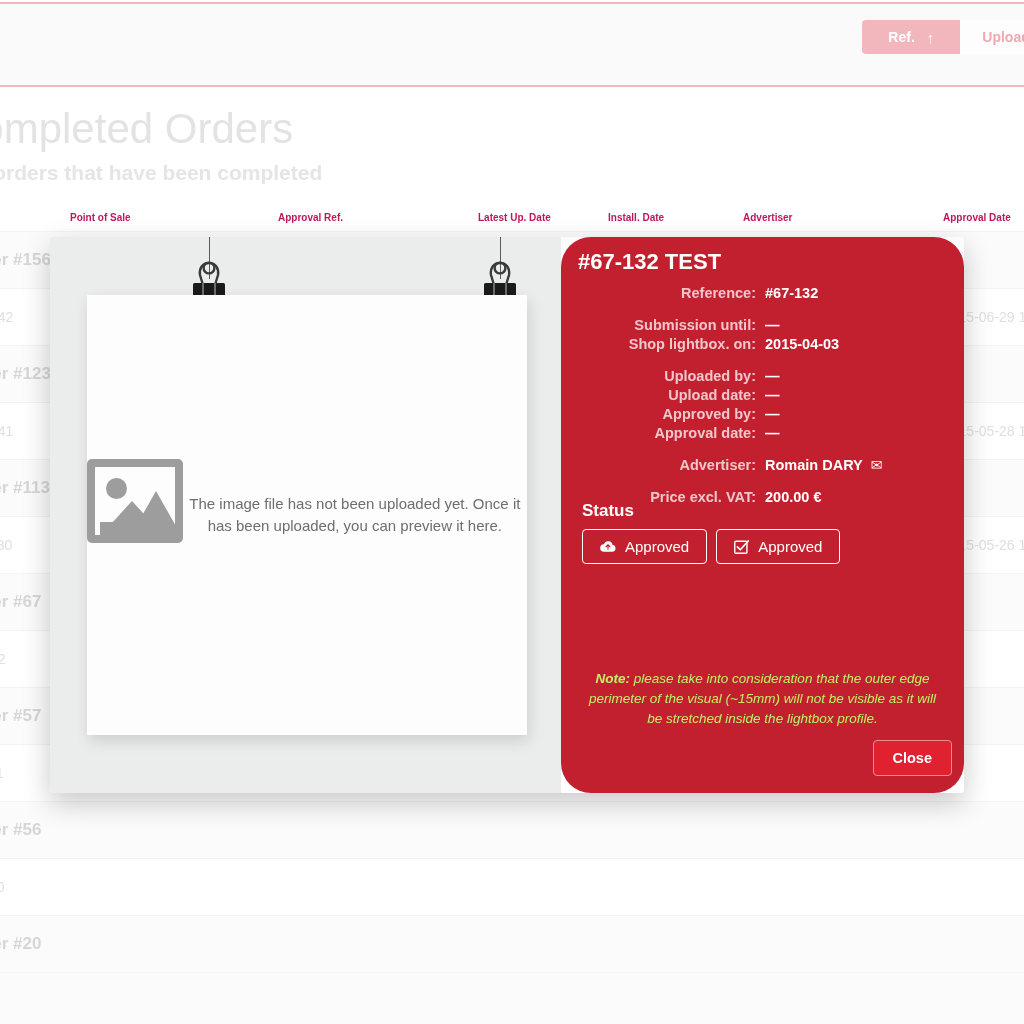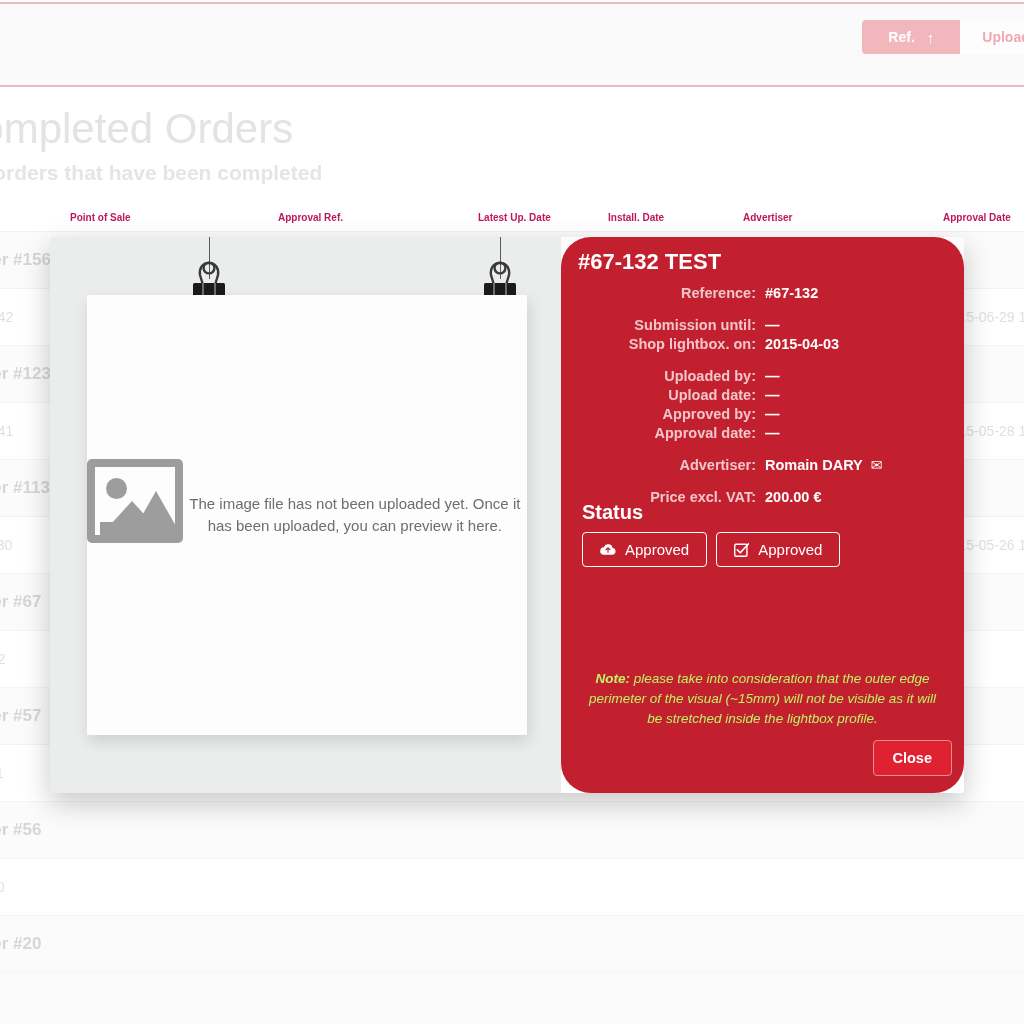--- a/index.html
+++ b/index.html
@@ -306,21 +306,21 @@
     white-space: nowrap;
   }
   .kv-value .env { margin-left: 8px; font-weight: 400; font-size: 14px; }
 
   .status-block {
     position: absolute;
     left: 21px;
     top: 264px;
   }
   .status-label {
-    font-size: 20px;
+    font-size: 17px;
     font-weight: 700;
     color: #ffffff;
     margin-bottom: 8px;
   }
   .status-btns { display: flex; gap: 9px; }
   .status-btn {
     border: 1px solid #ffffff;
     border-radius: 4px;
     padding: 8px 17px;
     font-size: 15px;

